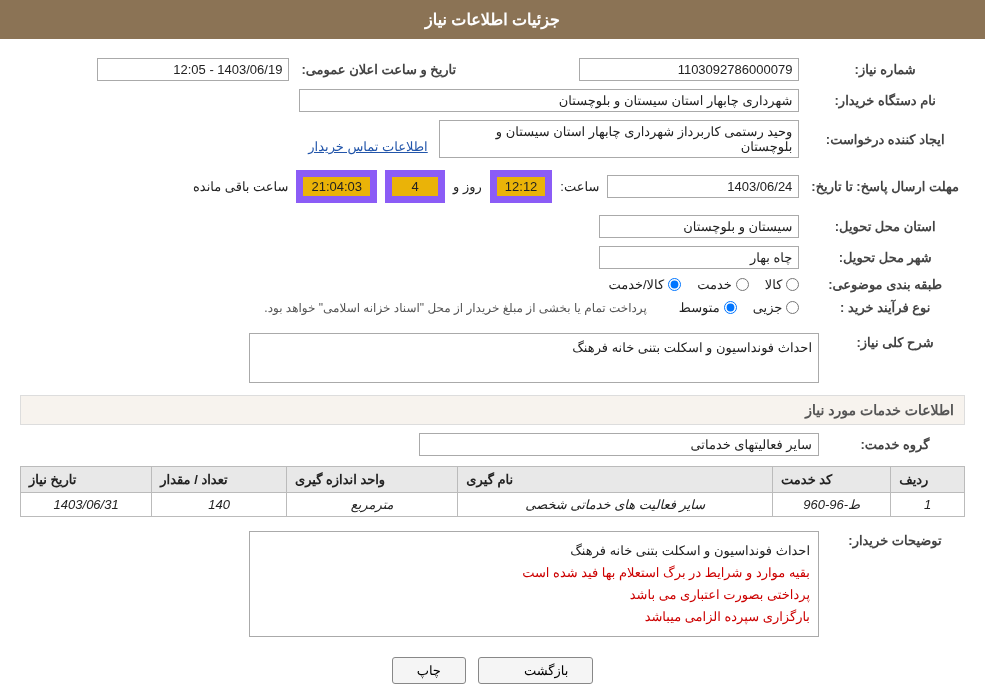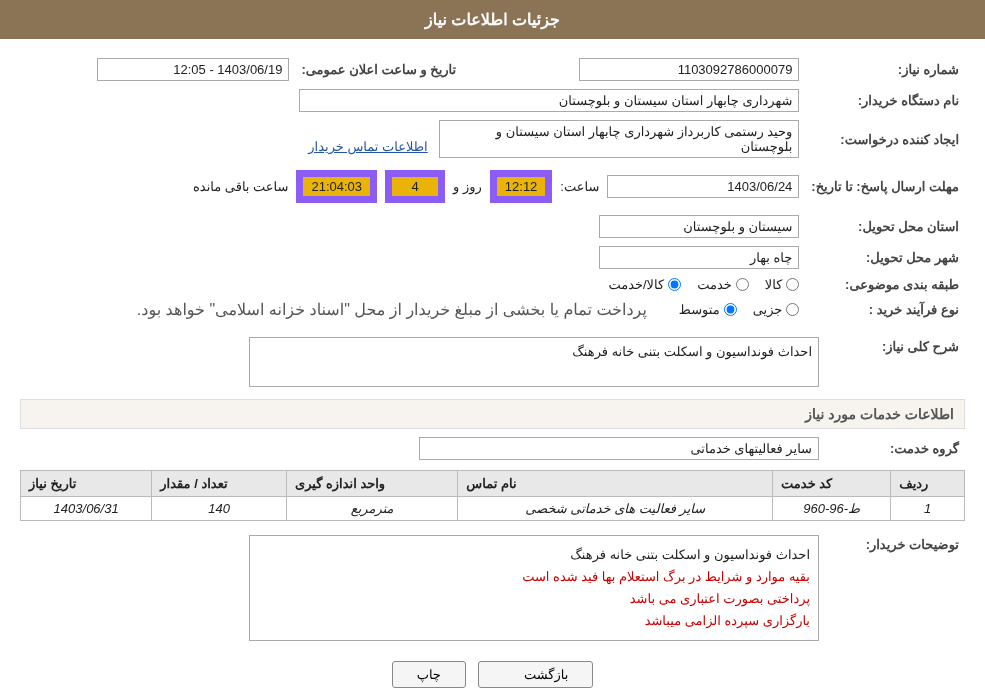--- a/index.html
+++ b/index.html
@@ -29,21 +29,21 @@
     }
     .info-grid {
       width: 100%;
       border-collapse: collapse;
     }
     .info-grid td {
       padding: 4px 6px;
       vertical-align: middle;
     }
     .label-cell {
-      text-align: right;
+      text-align: center;
       white-space: nowrap;
       color: #444;
       font-weight: bold;
       width: 140px;
     }
     .value-cell {
       text-align: right;
     }
     .input-box {
       border: 1px solid #aaa;
@@ -142,21 +142,21 @@
       background: #f7f3ee;
       border: 1px solid #ddd;
       padding: 6px 10px;
       font-weight: bold;
       color: #555;
       margin: 8px 0 4px 0;
       font-size: 14px;
     }
     .proc-note {
       color: #555;
-      font-size: 16px;
+      font-size: 12px;
     }
   </style>
 </head>
 <body>
 
 <div class="page-container">
 
   <div class="header-bar">
     <span>جزئیات اطلاعات نیاز</span>
   </div>
@@ -277,21 +277,21 @@
         </td>
       </tr>
     </tbody>
       </table>
 
     <table class="service-table">
       <thead>
         <tr>
           <th>ردیف</th>
           <th>کد خدمت</th>
-          <th>نام تماس</th>
+          <th>نام گیری</th>
           <th>واحد اندازه گیری</th>
           <th>تعداد / مقدار</th>
           <th>تاریخ نیاز</th>
         </tr>
       </thead>
       <tbody>
         <tr class="table-row">
           <td>1</td>
           <td>ط-96-960</td>
           <td>سایر فعالیت های خدماتی شخصی</td>

